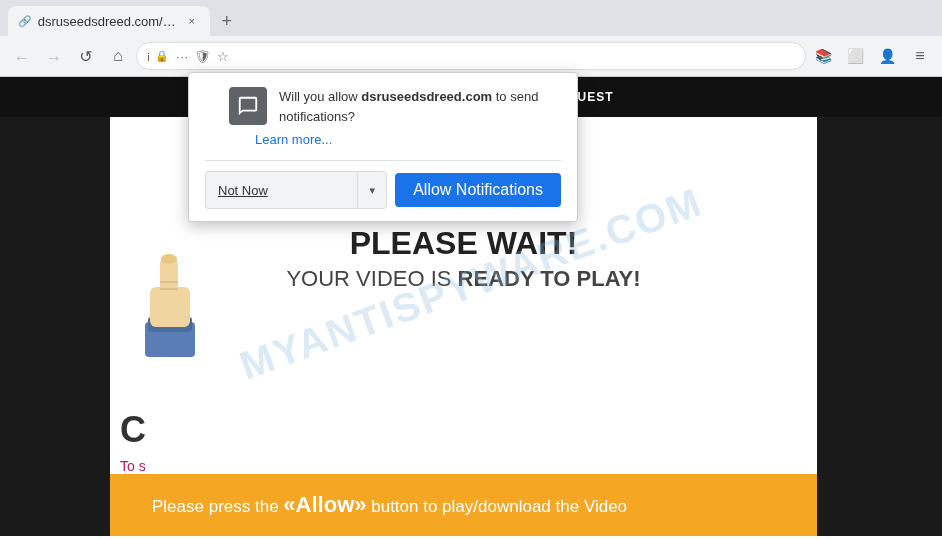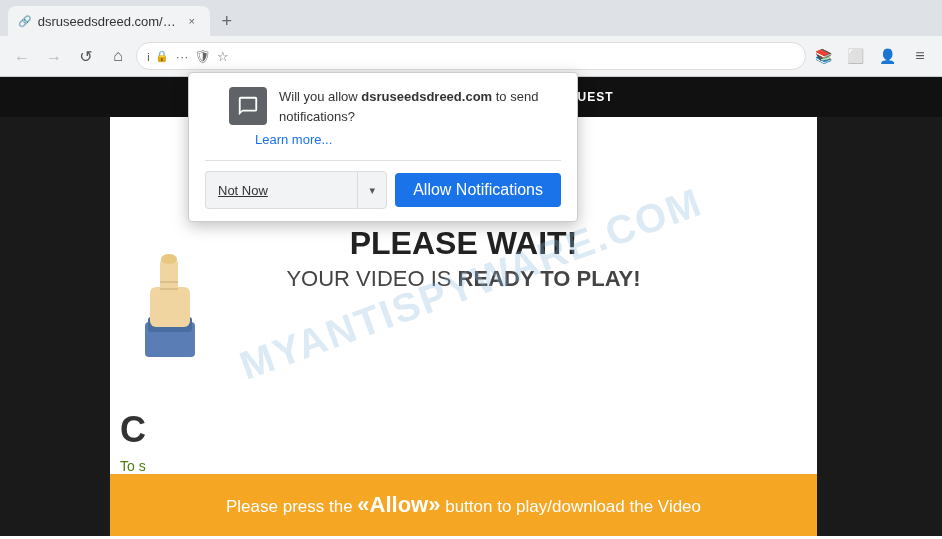--- a/index.html
+++ b/index.html
@@ -102,19 +102,19 @@
 
       <ellipse cx="39" cy="12" rx="8" ry="5" fill="#e8c880"></ellipse>
 
       <line x1="30" y1="35" x2="48" y2="35" stroke="#d4b888" stroke-width="1.5"></line>
       <line x1="30" y1="42" x2="48" y2="42" stroke="#d4b888" stroke-width="1.5"></line>
     </svg>
   </div>
 
   <div style="position:absolute; top:45%; left:50%; transform:translate(-50%,-50%) rotate(-20deg); font-size:40px; font-weight:bold; color:rgba(135,185,220,0.3); white-space:nowrap; pointer-events:none; letter-spacing:2px; z-index:5;">MYANTISPYWARE.COM</div>
 
-  <div style="position:absolute; bottom:0; left:110px; right:125px; background:#f5a623; padding:18px 30px; text-align:center; font-size:17px; color:#fff;">
+  <div style="position:absolute; bottom:0; left:110px; right:125px; background:#f5a623; padding:18px 42px; text-align:left; font-size:17px; color:#fff;">
     <span>Please press the </span><span style="font-size:22px; font-weight:bold; color:#fff;">«Allow»</span><span> button to play/download the Video</span>
   </div>
 
   <div style="position:absolute; bottom:85px; left:120px; font-size:36px; font-weight:bold; color:#333; z-index:3;">C</div>
-  <div style="position:absolute; bottom:62px; left:120px; font-size:14px; color:#4d7c0f; z-index:3;">To s</div>
+  <div style="position:absolute; bottom:62px; left:120px; font-size:14px; color:#be185d; z-index:3;">To s</div>
 </div>
 
 </body></html>

